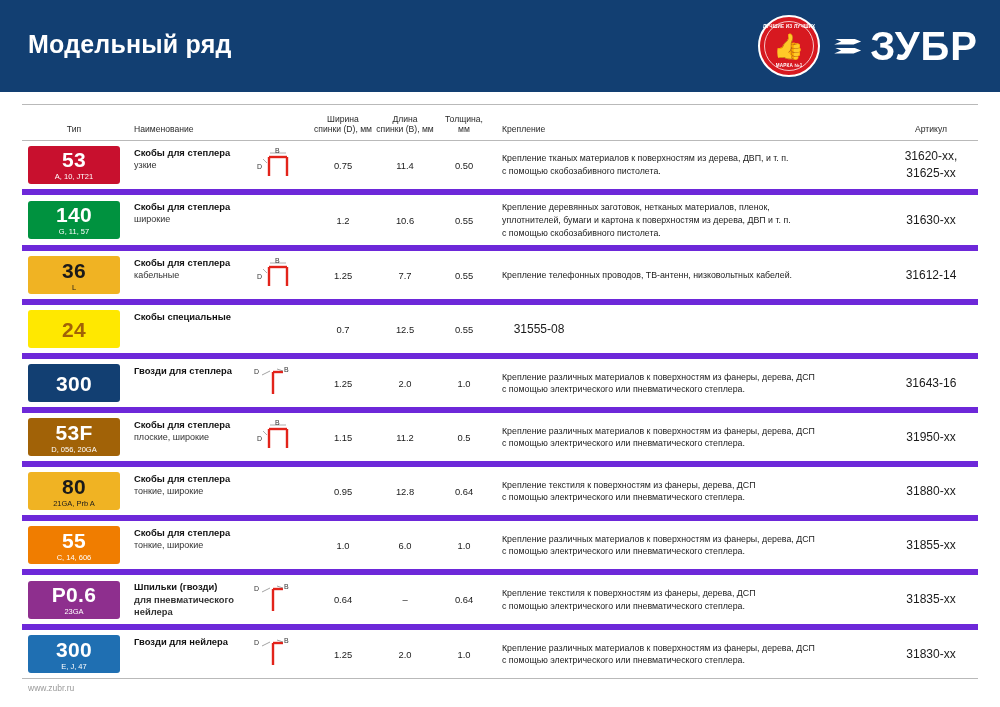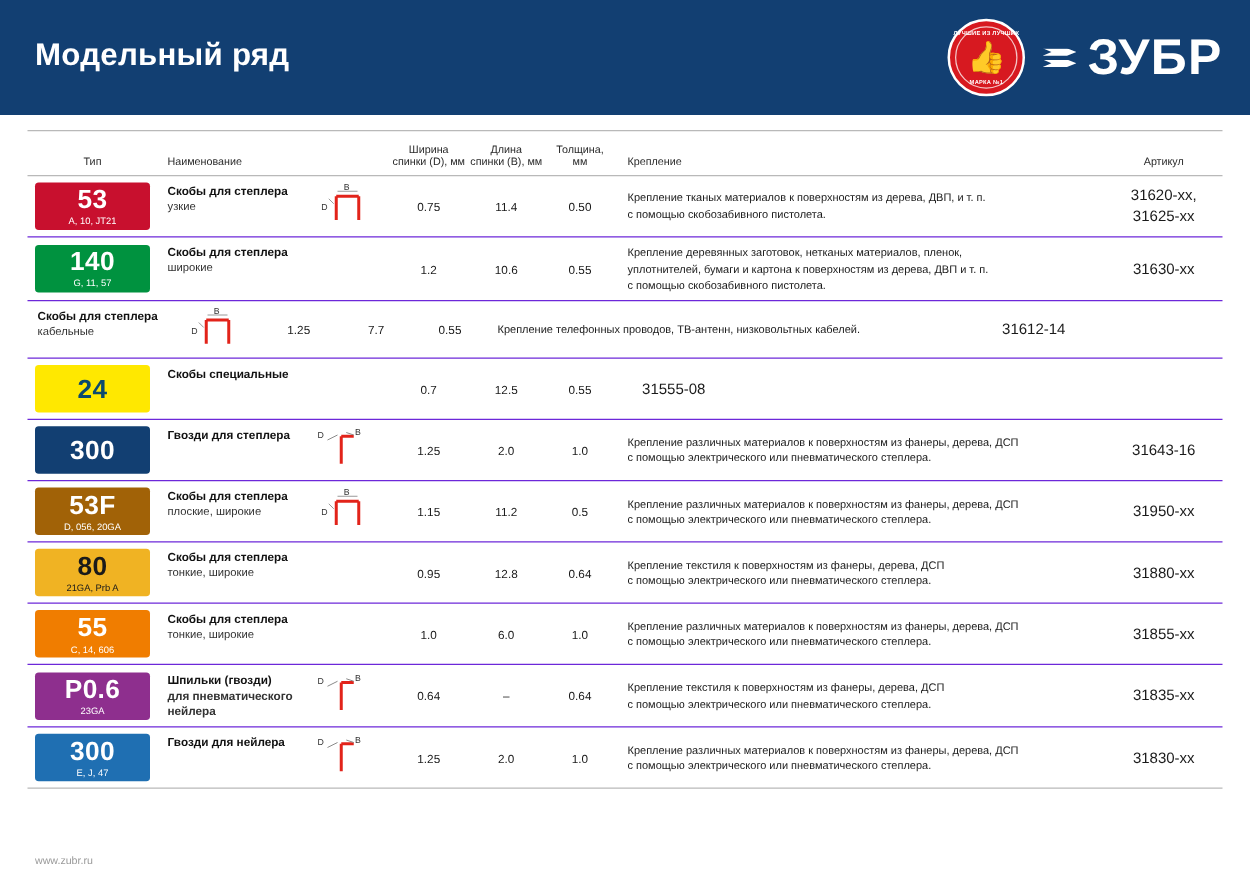--- a/index.html
+++ b/index.html
@@ -73,21 +73,21 @@
   .c-name   { width:120px; text-align:left !important; padding-left:8px; }
   .c-pic    { width:66px; }
   .c-w      { width:62px; }
   .c-l      { width:62px; }
   .c-t      { width:56px; }
   .c-use    { width:392px; text-align:left !important; padding-left:10px; }
   .c-art    { width:94px; }
 
   .trow {
     display:flex; align-items:stretch; min-height:46px;
-    border-bottom:1px solid #6d28d9;
+    border-bottom:6px solid #6d28d9;
   }
   .trow:last-child { border-bottom:1px solid #b9b9b9; }
 
   .cell { display:flex; align-items:center; justify-content:center; }
 
   
   .cell-type { width:104px; padding:5px 6px; }
   .badge {
     width:92px; min-height:38px; border-radius:3px;
     display:flex; flex-direction:column; align-items:center; justify-content:center;
@@ -212,20 +212,26 @@
           <div class="cell cell-pic"></div>
           <div class="cell cell-num cell-w">1.2</div>
           <div class="cell cell-num cell-l">10.6</div>
           <div class="cell cell-num cell-t">0.55</div>
           <div class="cell-use" style="white-space: pre-line;">Крепление деревянных заготовок, нетканых материалов, пленок,
 уплотнителей, бумаги и картона к поверхностям из дерева, ДВП и т. п.
 с помощью скобозабивного пистолета.</div>
           <div class="cell cell-art" style="white-space: pre-line;">31630-хх</div>
         </div>
         <div class="trow">
+          <div class="cell cell-type">
+            <div class="badge" style="background: rgb(240, 179, 35); color: rgb(26, 26, 26);">
+              <div class="big">36</div>
+              <div class="sub">L</div>
+            </div>
+          </div>
           <div class="cell cell-name">
             <div class="name-title">Скобы для степлера</div>
             <div class="name-sub" style="white-space: pre-line;">кабельные</div>
           </div>
           <div class="cell cell-pic">
             <div class="staple"><svg width="52" height="34" viewBox="0 0 52 34">
                 <path d="M16 9 L16 28" stroke="#e2231a" stroke-width="2.4" fill="none"></path>
                 <path d="M16 9 L34 9" stroke="#e2231a" stroke-width="2.4" fill="none"></path>
                 <path d="M34 9 L34 28" stroke="#e2231a" stroke-width="2.4" fill="none"></path>
                 <path d="M17 5 L33 5" stroke="#8a8a8a" stroke-width="0.7" fill="none"></path>
@@ -233,21 +239,21 @@
               </svg><span class="lbl" style="left:22px;top:-1px">B</span><span class="lbl" style="left:4px;top:15px">D</span></div>
           </div>
           <div class="cell cell-num cell-w">1.25</div>
           <div class="cell cell-num cell-l">7.7</div>
           <div class="cell cell-num cell-t">0.55</div>
           <div class="cell-use" style="white-space: pre-line;">Крепление телефонных проводов, ТВ-антенн, низковольтных кабелей.</div>
           <div class="cell cell-art" style="white-space: pre-line;">31612-14</div>
         </div>
         <div class="trow">
           <div class="cell cell-type">
-            <div class="badge" style="background: rgb(255, 232, 0); color: #0c4a6e;">
+            <div class="badge" style="background: rgb(255, 232, 0); color: #a16207;">
               <div class="big">24</div>
             </div>
           </div>
           <div class="cell cell-name">
             <div class="name-title">Скобы специальные</div>
           </div>
           <div class="cell cell-pic"></div>
           <div class="cell cell-num cell-w">0.7</div>
           <div class="cell cell-num cell-l">12.5</div>
           <div class="cell cell-num cell-t">0.55</div>

